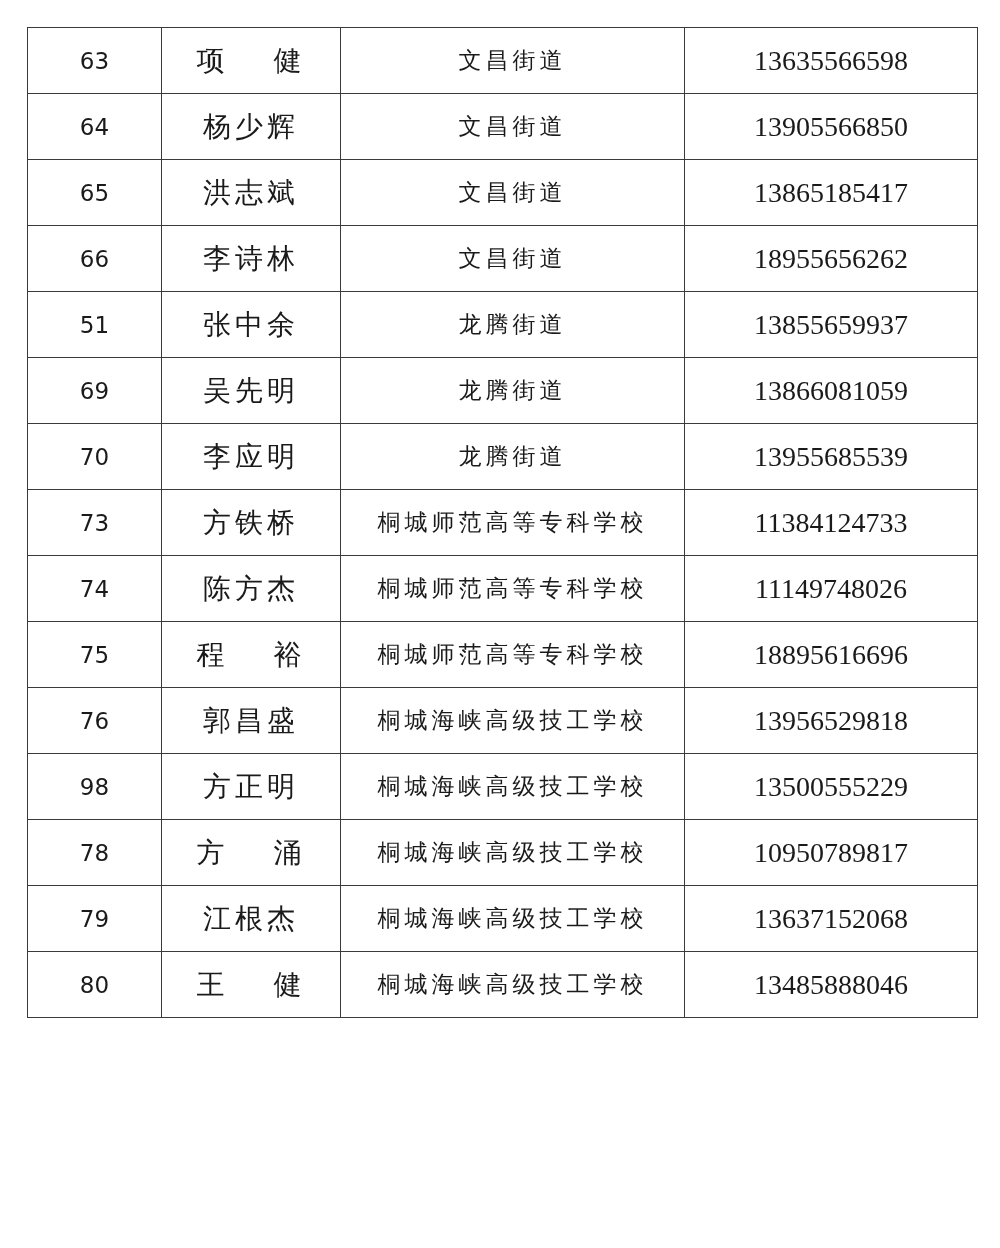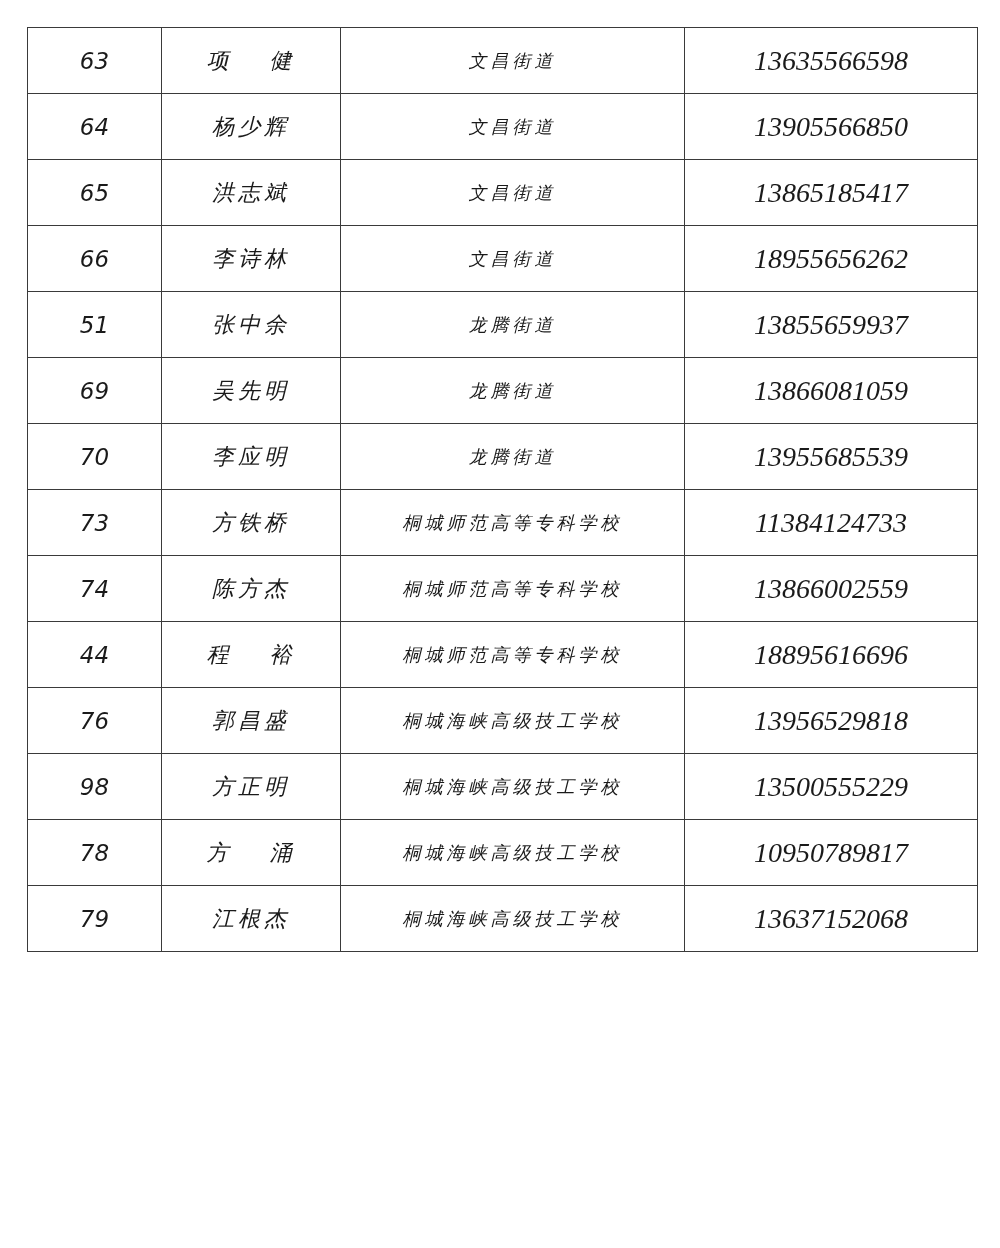--- a/index.html
+++ b/index.html
@@ -2,33 +2,32 @@
 <html><head>
 <meta charset="utf-8">
 <style>
   html, body { margin: 0; padding: 0; background: #ffffff; }
   body { width: 1000px; height: 1248px; position: relative; overflow: hidden; }
   .tbl {
     position: absolute; left: 27px; top: 27px;
     width: 946px;
     border-collapse: collapse;
     table-layout: fixed;
-    font-style: italic;
   }
   .tbl td {
     border: 1.5px solid #3a3a3a;
     height: 65px;
     padding: 0;
     text-align: center;
     vertical-align: middle;
     color: #1a1a1a;
   }
   .c-idx { width: 133px; font-family: "DejaVu Sans", "Liberation Sans", sans-serif; font-size: 23px; }
-  .c-name { width: 178px; font-family: "DejaVu Sans", sans-serif; font-size: 22px; letter-spacing: 4px; color: #333; }
-  .c-unit { width: 343px; font-family: "DejaVu Sans", sans-serif; font-size: 18px; letter-spacing: 4px; color: #333; }
+  .c-name { width: 178px; font-family: "DejaVu Sans", sans-serif; font-size: 28px; letter-spacing: 4px; color: #333; }
+  .c-unit { width: 343px; font-family: "DejaVu Sans", sans-serif; font-size: 23px; letter-spacing: 4px; color: #333; }
   .c-phone { width: 292px; font-family: "Liberation Serif", "DejaVu Serif", serif; font-size: 28px; }
   .name-text { white-space: pre; }
 </style>
 </head>
 <body>
 
 <table class="tbl">
   <tbody id="tbody">
       <tr>
     <td class="c-idx">63</td>
@@ -75,24 +74,24 @@
       <tr>
     <td class="c-idx">73</td>
     <td class="c-name"><span class="name-text">方铁桥</span></td>
     <td class="c-unit">桐城师范高等专科学校</td>
     <td class="c-phone">11384124733</td>
   </tr>
       <tr>
     <td class="c-idx">74</td>
     <td class="c-name"><span class="name-text">陈方杰</span></td>
     <td class="c-unit">桐城师范高等专科学校</td>
-    <td class="c-phone">13866002559</td>
+    <td class="c-phone">11149748026</td>
   </tr>
       <tr>
-    <td class="c-idx">44</td>
+    <td class="c-idx">75</td>
     <td class="c-name"><span class="name-text">程　 裕</span></td>
     <td class="c-unit">桐城师范高等专科学校</td>
     <td class="c-phone">18895616696</td>
   </tr>
       <tr>
     <td class="c-idx">76</td>
     <td class="c-name"><span class="name-text">郭昌盛</span></td>
     <td class="c-unit">桐城海峡高级技工学校</td>
     <td class="c-phone">13956529818</td>
   </tr>
@@ -107,14 +106,20 @@
     <td class="c-name"><span class="name-text">方　 涌</span></td>
     <td class="c-unit">桐城海峡高级技工学校</td>
     <td class="c-phone">10950789817</td>
   </tr>
       <tr>
     <td class="c-idx">79</td>
     <td class="c-name"><span class="name-text">江根杰</span></td>
     <td class="c-unit">桐城海峡高级技工学校</td>
     <td class="c-phone">13637152068</td>
   </tr>
+      <tr>
+    <td class="c-idx">80</td>
+    <td class="c-name"><span class="name-text">王　 健</span></td>
+    <td class="c-unit">桐城海峡高级技工学校</td>
+    <td class="c-phone">13485888046</td>
+  </tr>
     </tbody>
 </table>
 
 </body></html>

